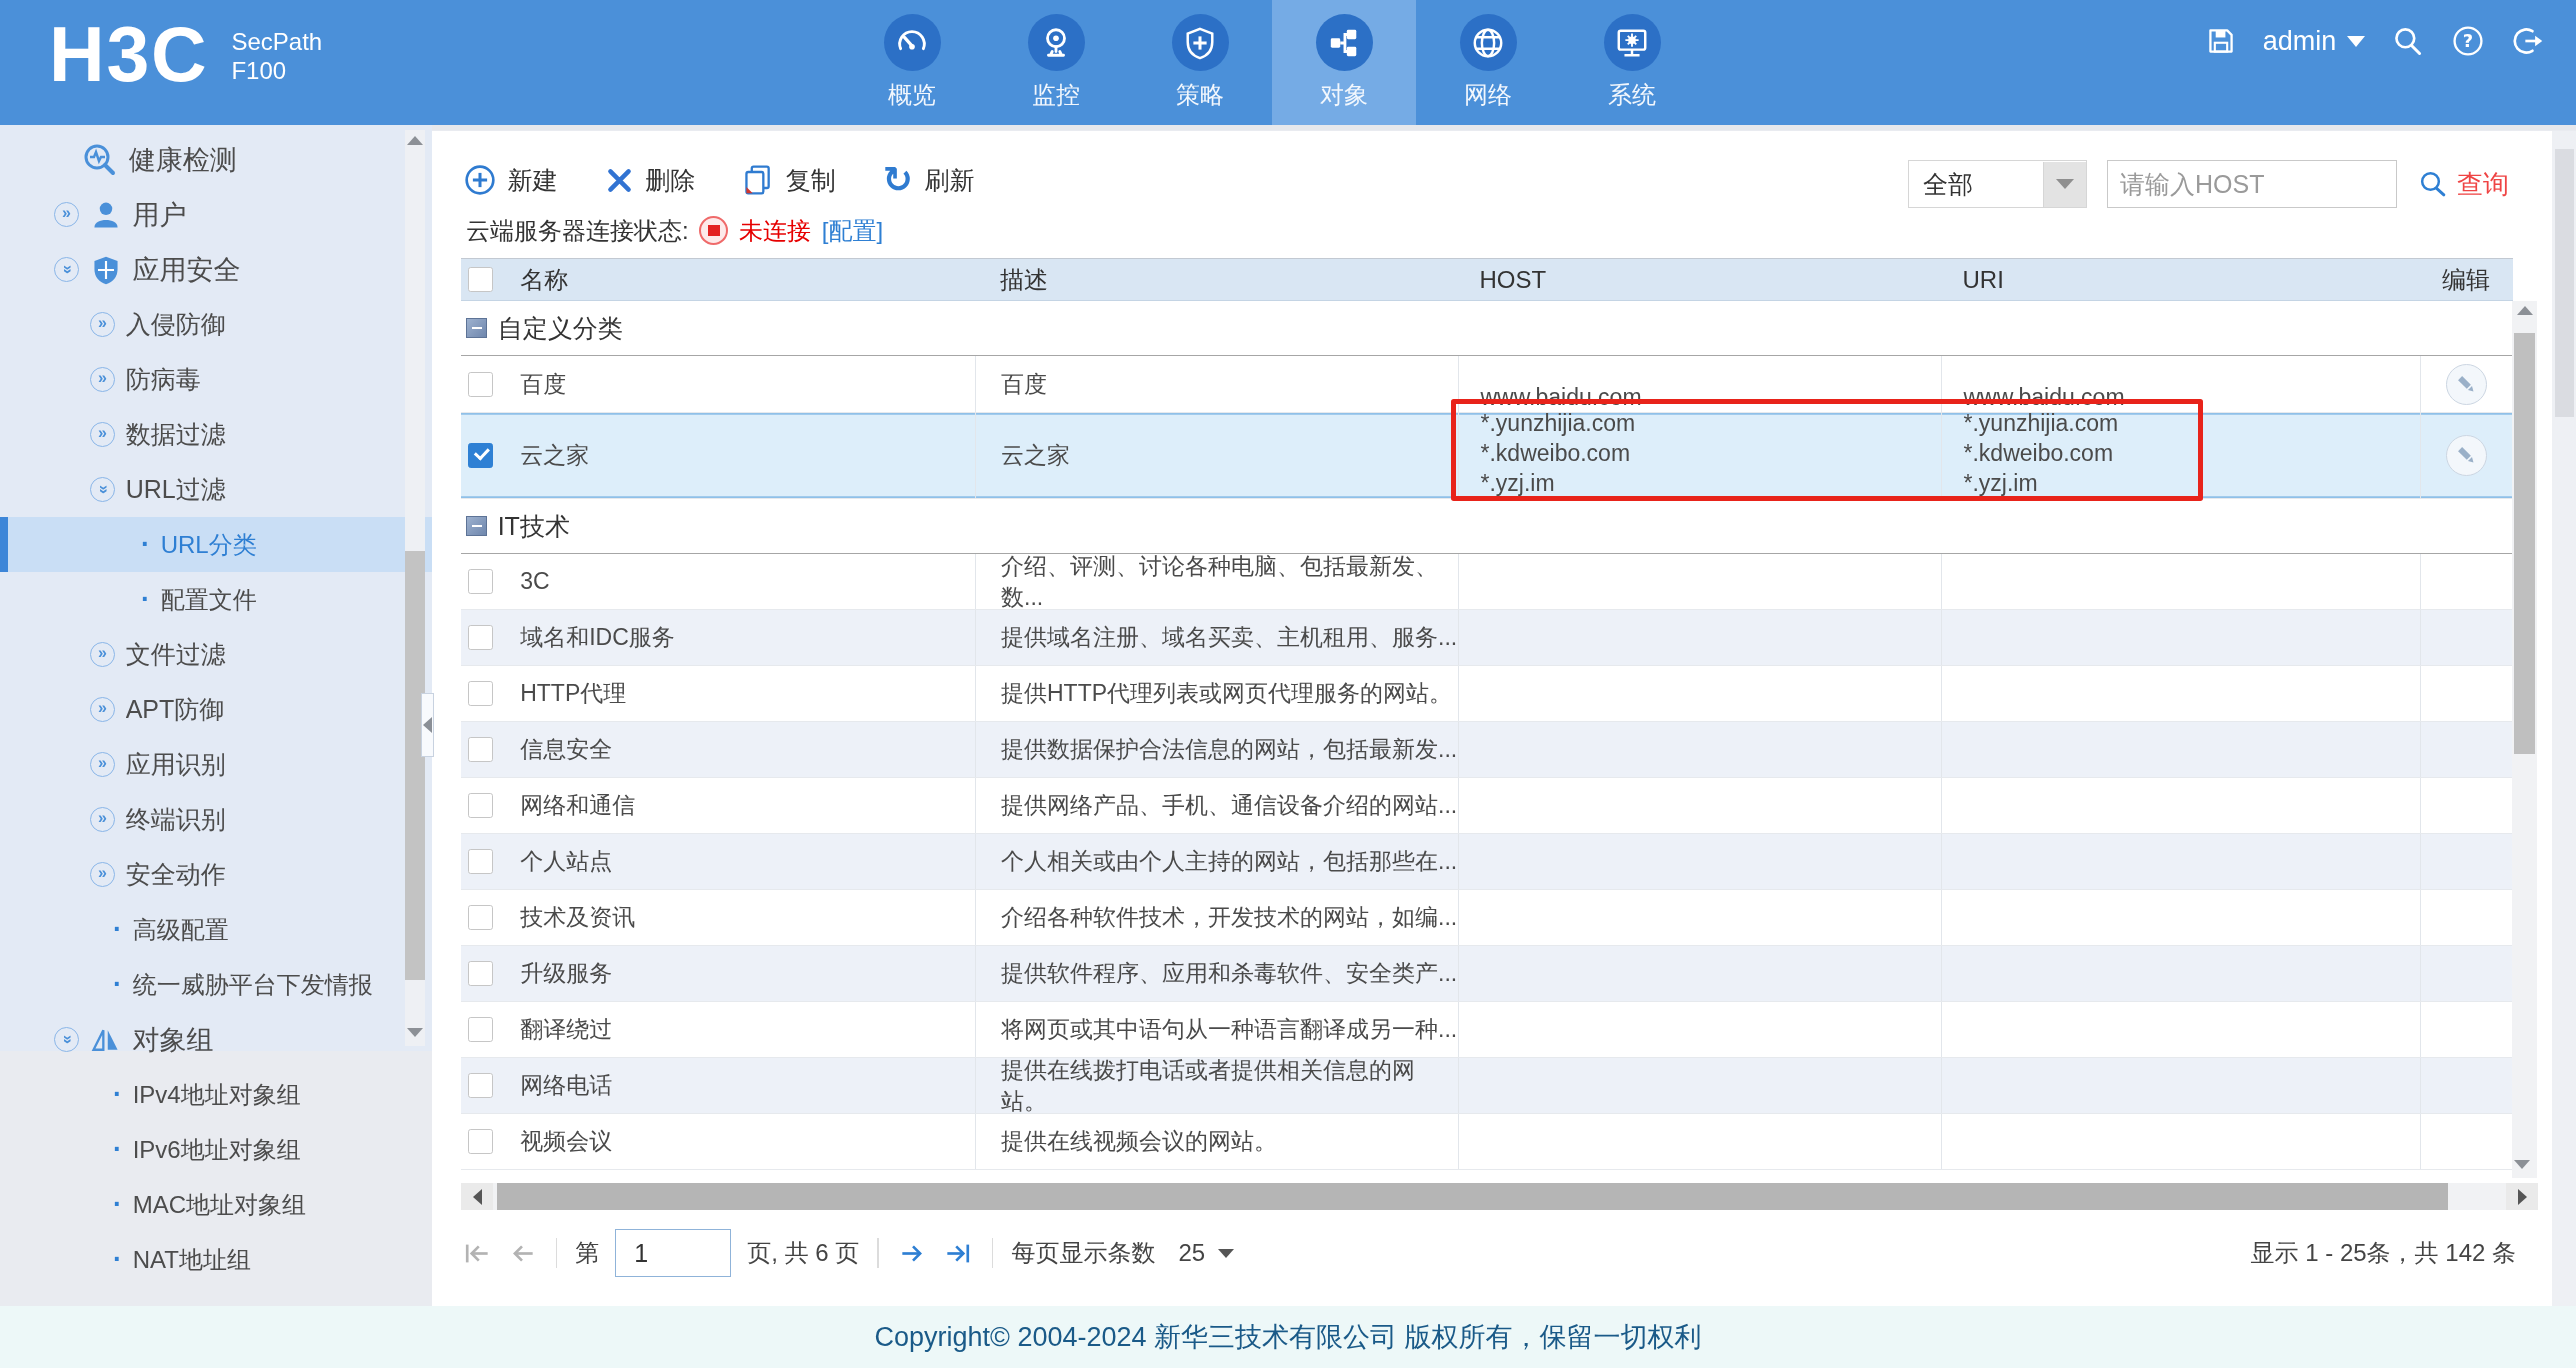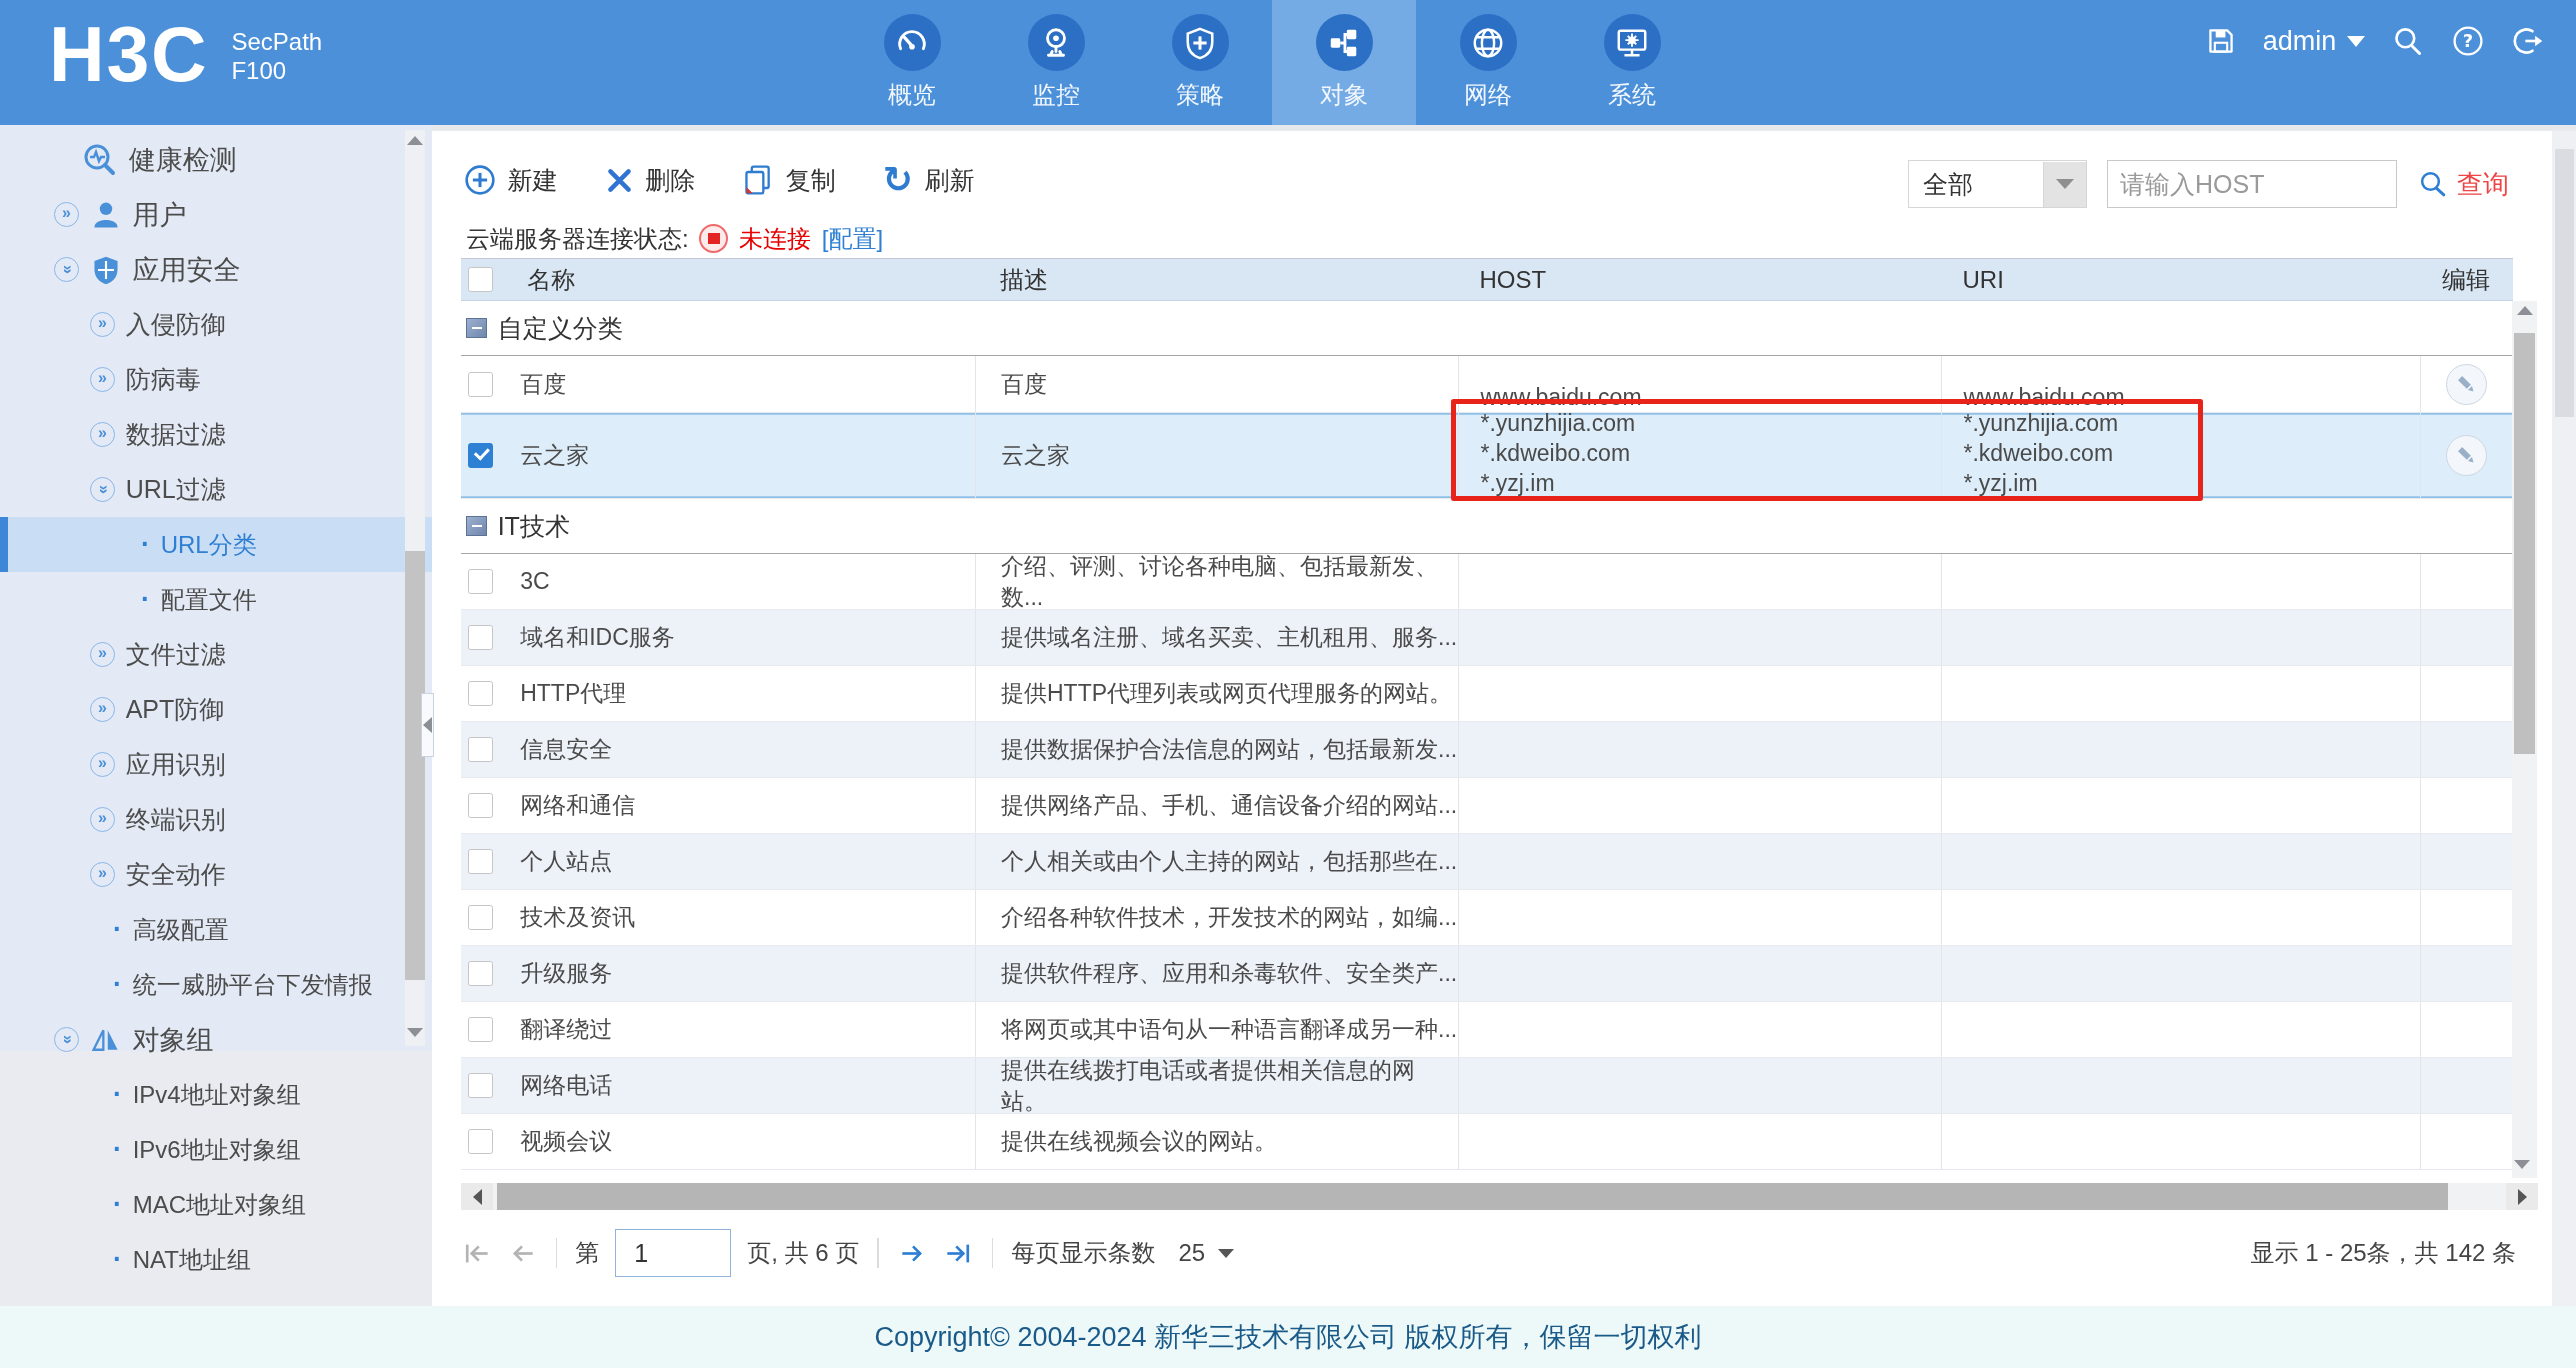--- a/index.html
+++ b/index.html
@@ -52,36 +52,36 @@
   .tbtn { display:flex; align-items:center; gap:11.6px; font-size:25px; color:#333; cursor:pointer; }
   .refresh-glyph { color:#2f7bd0; font-size:36px; font-weight:bold; line-height:1; font-family:"DejaVu Sans",sans-serif; }
   .controls { position:absolute; right:43px; top:29px; height:48px; display:flex; align-items:center; }
   .select { width:179px; height:48px; border:1.8px solid #d6d6d6; background:#fff; display:flex; align-items:center; cursor:pointer; }
   .select .val { font-size:25px; color:#333; padding-left:14.3px; flex:1; }
   .select .caret-box { width:43px; height:45px; background:#e3e3e3; border-left:1.8px solid #d6d6d6; display:flex; align-items:center; justify-content:center; }
   .select .caret-box .tri { width:0; height:0; border-left:9px solid transparent; border-right:9px solid transparent; border-top:10.7px solid #8f8f8f; }
   .search-input { width:290px; height:48px; border:1.8px solid #c9c9c9; font-size:25px; padding-left:12.5px; margin-left:19.7px; color:#333; outline:none; font-family:inherit; }
   .search-input::placeholder { color:#9a9a9a; }
   .query-btn { display:flex; align-items:center; gap:9px; margin-left:21.5px; color:#ef4444; font-size:26px; cursor:pointer; }
-  .status-row { position:absolute; left:34px; top:88px; height:39px; display:flex; align-items:center; font-size:24px; color:#333; gap:10.7px; }
+  .status-row { position:absolute; left:34px; top:80px; height:39px; display:flex; align-items:center; font-size:24px; color:#333; gap:10.7px; }
   .stop-icon { width:29px; height:29px; border-radius:50%; border:2.7px solid #ef6a6a; background:#fdeaea; display:flex; align-items:center; justify-content:center; flex:none; }
   .stop-icon i { display:block; width:11.6px; height:11.6px; background:#e32222; }
   .status-state { color:#e60000; }
   .config-link { color:#2e7fd3; cursor:pointer; }
 
   
   .twrap { position:absolute; left:29px; top:127px; width:2052px; }
   .thead { display:flex; height:43px; background:#d9e6f3; border-top:0.9px solid #c2c9d2; border-bottom:0.9px solid #c4d4e4; align-items:center; font-size:24px; color:#333; }
   .c1 { width:514px; flex:none; display:flex; align-items:center; }
   .c2 { width:483px; flex:none; display:flex; align-items:center; padding-left:25px; }
   .c3 { width:483px; flex:none; padding-left:21.5px; display:flex; flex-direction:column; justify-content:flex-end; }
   .c4 { width:479px; flex:none; padding-left:21.5px; display:flex; flex-direction:column; justify-content:flex-end; }
   .c5 { width:92px; flex:none; display:flex; align-items:center; justify-content:center; }
   .thead .c1 { padding-left:7.2px; }
-  .thead .c1 .hl { margin-left:34px; }
+  .thead .c1 .hl { margin-left:27px; }
   .cb { width:25px; height:25px; border:1.8px solid #c6c6c6; background:#fff; border-radius:2.7px; flex:none; cursor:pointer; position:relative; }
   .cb.checked { background:#2e80d4; border-color:#2e80d4; }
   .cb.checked::after { content:""; position:absolute; left:5.4px; top:3.6px; width:10.7px; height:6.3px; border-left:3.6px solid #fff; border-bottom:3.6px solid #fff; transform:rotate(-47deg); }
   .grow { height:55px; display:flex; align-items:center; gap:10.7px; padding-left:5.4px; font-size:25px; color:#333; border-bottom:1.8px solid #a6a6a6; background:#fff; }
   .gicon { width:20.6px; height:20.6px; background:linear-gradient(135deg,#9db1cf,#6f87ad); border:0.9px solid #5d7396; display:flex; align-items:center; justify-content:center; flex:none; }
   .gicon i { display:block; width:9.8px; height:2.7px; background:#fff; }
   .trow { display:flex; font-size:23px; color:#4a4a4a; border-bottom:0.9px solid #e6e9ed; background:#fff; }
   .trow .c1 { padding-left:7.2px; }
   .trow .c1 .cell-text { margin-left:27px; }
   .trow .c2, .trow .c3, .trow .c4 { border-left:0.9px solid #e2e6eb; }

